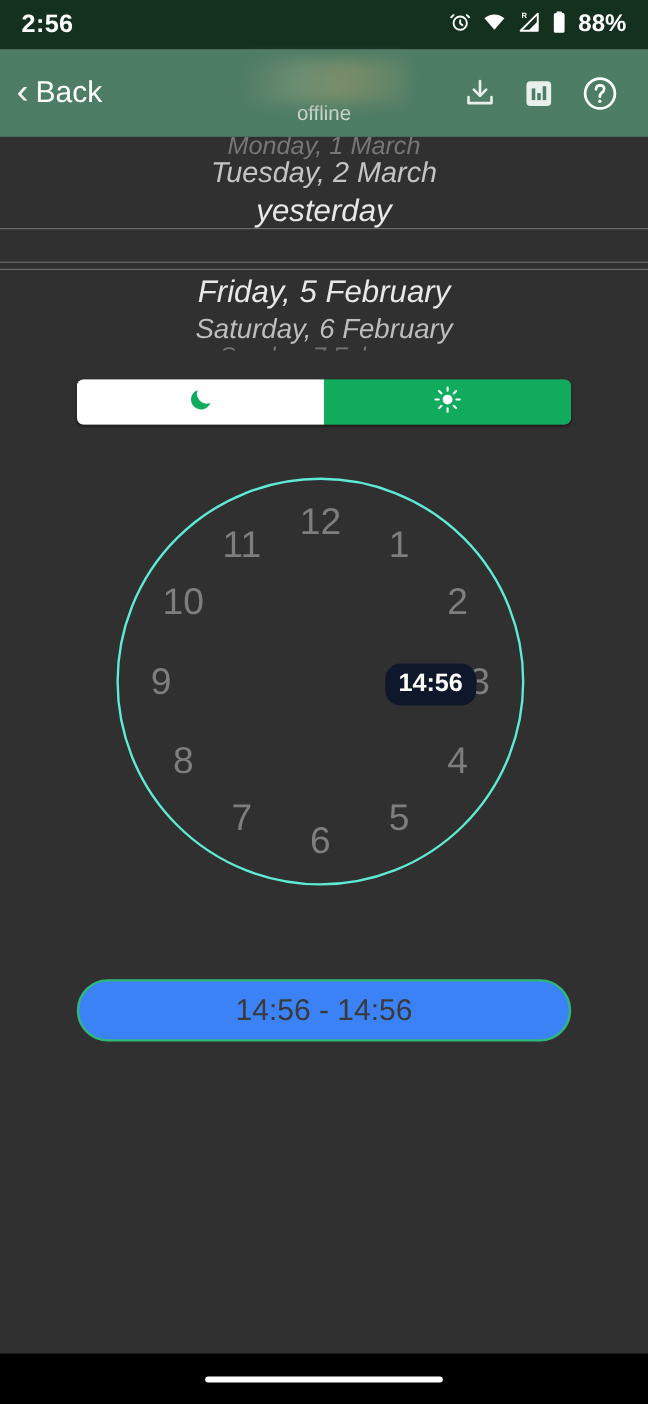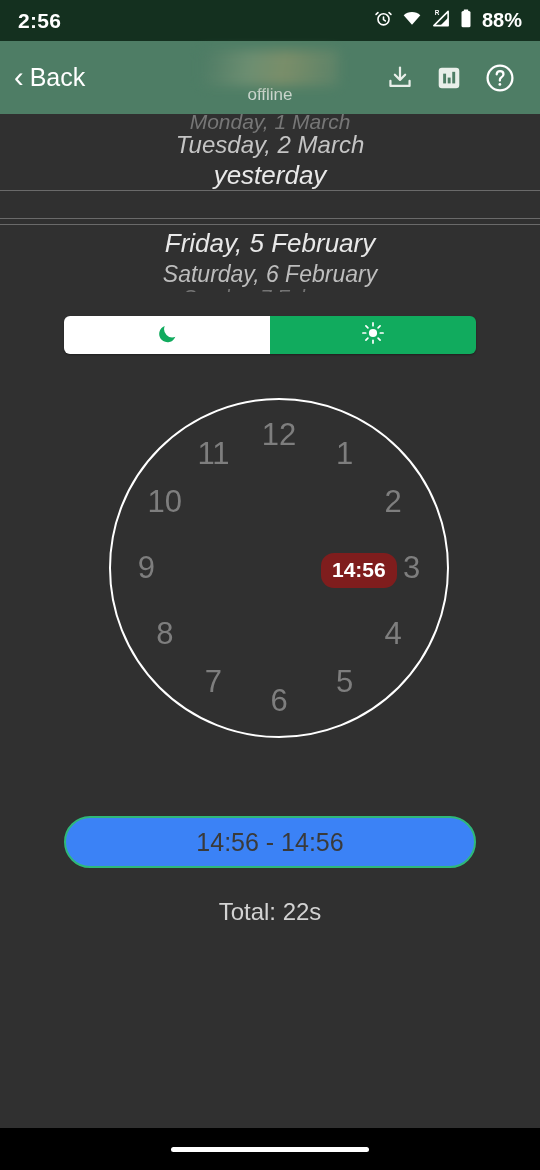--- a/index.html
+++ b/index.html
@@ -81,31 +81,31 @@
     cursor:pointer;
   }
   .seg-night { background:#ffffff; }
   .seg-day { background:#11ab5e; }
 
   
   .clockwrap {
     position:absolute; left:0; top:388px; width:540px; height:360px;
   }
   .clock-face {
-    position:absolute; left:109px; top:10px;
+    position:absolute; left:97px; top:10px;
     width:340px; height:340px;
-    border:2px solid #ffffff; border-radius:50%;
+    border:2px solid #5eead4; border-radius:50%;
   }
   .clock-num {
     position:absolute; color:#7e7e7e; font-size:31px;
     transform:translate(-50%,-50%); user-select:none;
   }
   .time-badge {
     position:absolute;
-    background:#7f1d1d; color:#ffffff;
+    background:#0f172a; color:#ffffff;
     font-size:21px; font-weight:700;
     padding:5px 11px 6px; border-radius:13px;
     white-space:nowrap;
   }
 
   
   .range-pill {
     position:absolute; left:64px; top:816px;
     width:412px; height:52px;
     background:#3b82f6; border:2px solid #2fb879; border-radius:26px;
@@ -258,19 +258,18 @@
       <span class="clock-num" style="left:16%;  top:30.5%;">10</span>
       <span class="clock-num" style="left:30.5%; top:16%;">11</span>
     </div>
     <div class="time-badge" style="left:321px; top:165px;">14:56</div>
   </div>
 
   <div class="range-pill">
     <span class="range-text">14:56 - 14:56</span>
   </div>
 
-  <div class="total-text">Total: 22s</div>
 
   <div class="navbar">
     <div class="nav-pill"></div>
   </div>
 
 </div>
 
 </body></html>

